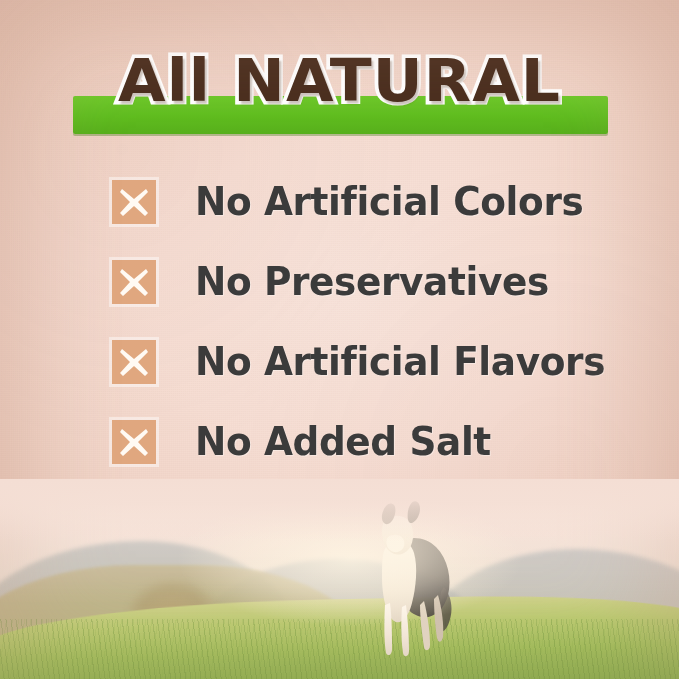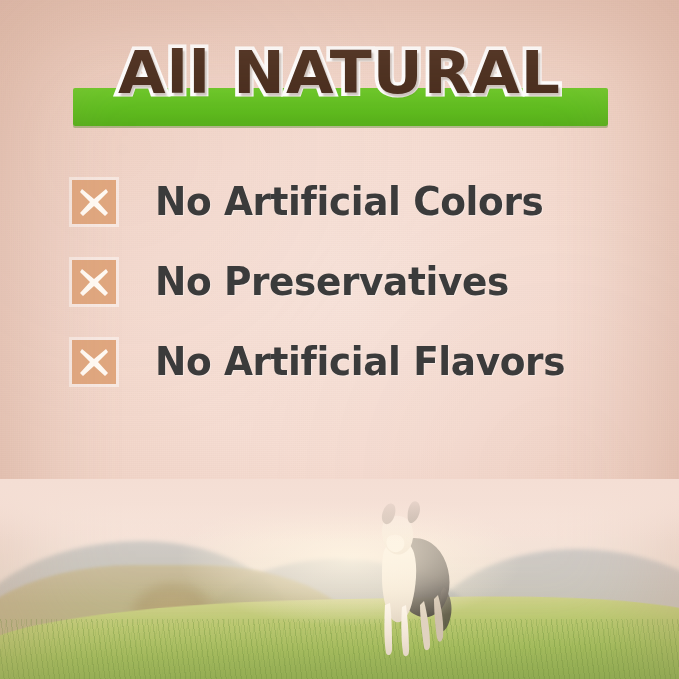--- a/index.html
+++ b/index.html
@@ -22,21 +22,21 @@
       radial-gradient(circle at 18% 22%, rgba(200,160,140,0.10), transparent 40%),
       radial-gradient(circle at 82% 70%, rgba(200,160,140,0.09), transparent 45%);
     mix-blend-mode:multiply;opacity:.55;
   }
   #vignette{
     position:absolute;inset:0;pointer-events:none;
     box-shadow:inset 0 0 90px 28px rgba(196,150,130,0.30);
   }
 
   
-  #headline-wrap{position:absolute;left:0;top:44px;width:630px;height:100px;}
+  #headline-wrap{position:absolute;left:0;top:52px;width:630px;height:100px;}
   #green-bar{
     position:absolute;left:73px;top:44px;width:535px;height:38px;
     background:linear-gradient(180deg,#6ec82a 0%,#5fbc1f 55%,#57af1b 100%);
     border-radius:2px;
     box-shadow:0 2px 0 rgba(60,120,16,0.35);
   }
   #headline{
     position:absolute;left:0;top:0;width:679px;
     text-align:center;
     font-family:"DejaVu Sans", sans-serif;
@@ -46,21 +46,21 @@
     -webkit-text-stroke:7px #ffffff;
     paint-order:stroke fill;
     text-shadow:2px 3px 2px rgba(90,60,40,0.30);
     transform:scaleX(1.06);
     white-space:nowrap;
   }
 
   
   #claims{position:absolute;left:0;top:172px;width:679px;}
   .claim{
-    position:relative;height:80px;display:flex;align-items:center;
+    position:relative;height:80px;display:flex;align-items:center;margin-left:40px;
   }
   .xbox{
     position:absolute;left:72px;top:8px;width:44px;height:44px;
     background:#e0a77f;
     box-shadow:0 0 0 3px rgba(255,255,255,0.45);
   }
   .xbox svg{display:block;width:44px;height:44px;}
   .claim-text{
     position:absolute;left:155px;top:0;height:60px;line-height:60px;
     font-family:"DejaVu Sans", sans-serif;
@@ -189,20 +189,28 @@
 
     <div class="claim">
       <span class="xbox">
         <svg viewBox="0 0 44 44" aria-hidden="true">
           <path d="M10 9 L22 19 L34 9 L36 12 L26 22 L36 33 L33 36 L22 26 L11 36 L8 33 L18 22 L8 12 Z" fill="#fffaf4"></path>
         </svg>
       </span>
       <span class="claim-text">No Artificial Flavors</span>
     </div>
 
+    <div class="claim">
+      <span class="xbox">
+        <svg viewBox="0 0 44 44" aria-hidden="true">
+          <path d="M10 9 L22 19 L34 9 L36 12 L26 22 L36 33 L33 36 L22 26 L11 36 L8 33 L18 22 L8 12 Z" fill="#fffaf4"></path>
+        </svg>
+      </span>
+      <span class="claim-text">No Added Salt</span>
+    </div>
 
   </div>
 
   <div id="photo">
     <div id="sky"></div>
     <div class="hill" id="hill-far-left"></div>
     <div class="hill" id="hill-far-mid"></div>
     <div class="hill" id="hill-far-right"></div>
     <div class="hill" id="hill-mid-left"></div>
     <div id="shrub-left"></div>

